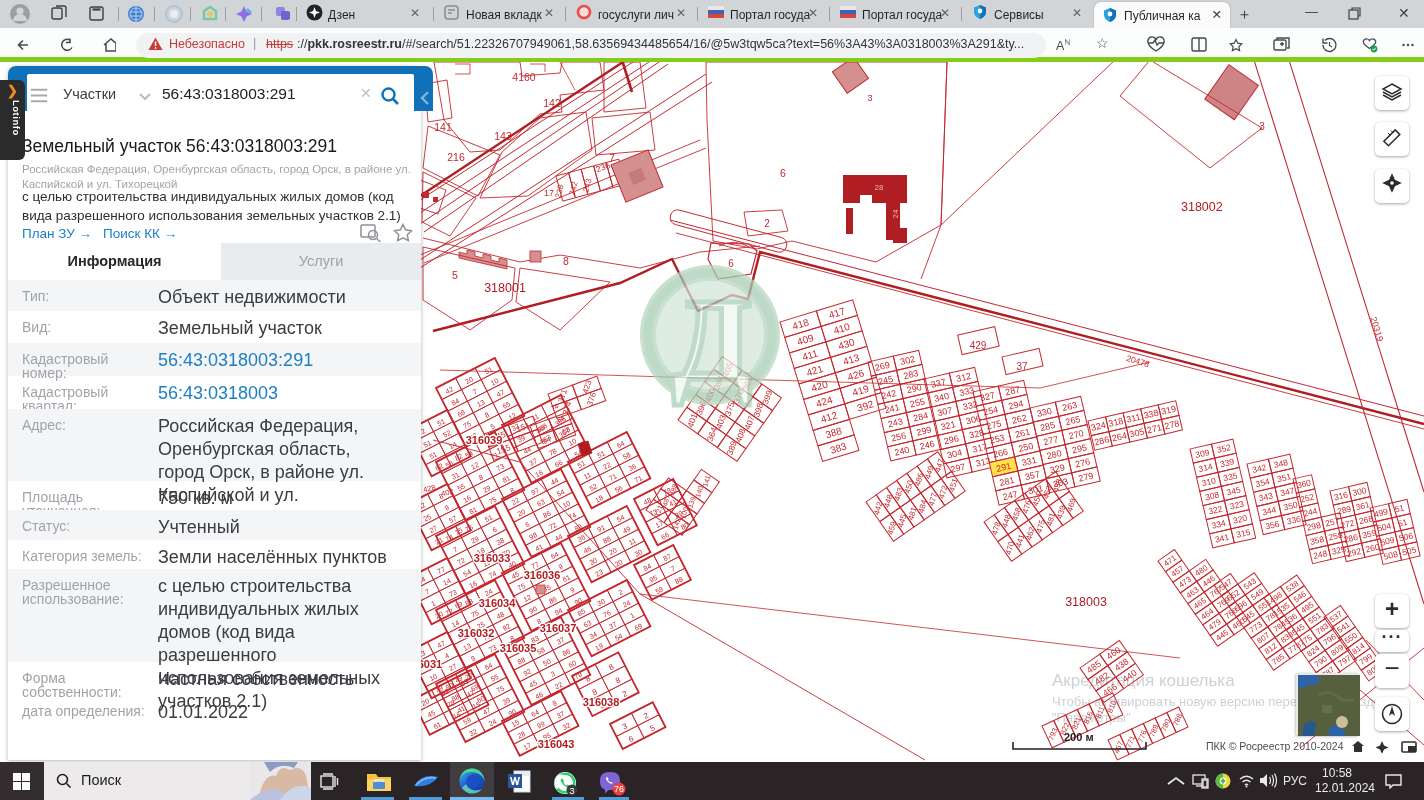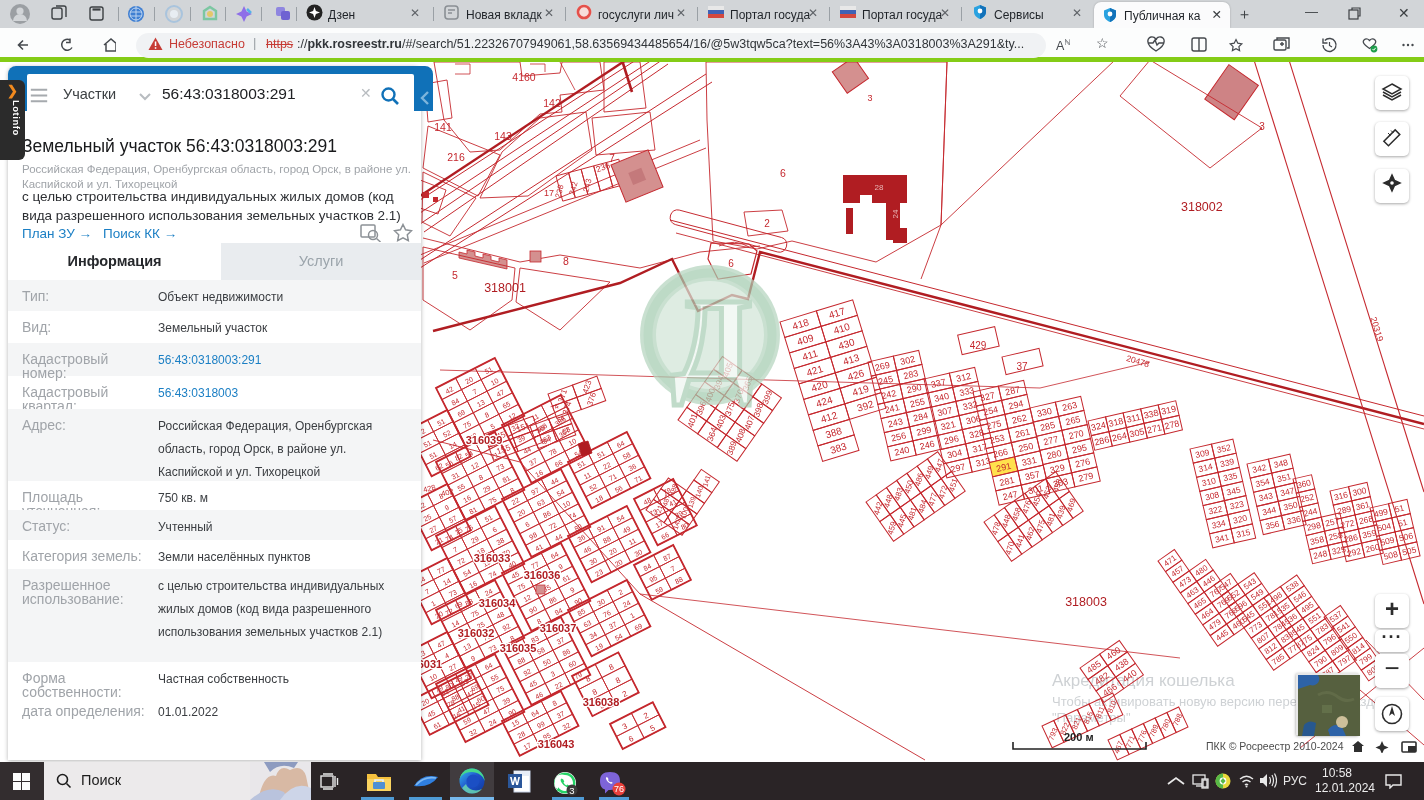--- a/index.html
+++ b/index.html
@@ -27,21 +27,21 @@
 .pdesc{position:absolute;left:14px;top:121px;width:400px;font-size:13.5px;line-height:19px;color:#2d2f33}
 .plink{position:absolute;top:160px;font-size:13.5px;color:#1b7fc4}
 .picon{position:absolute;top:156px;color:#8c9196;font-size:17px}
 #tabsrow{position:absolute;left:0;top:177px;width:413px;height:37px;background:#e9ecef}
 #tabinfo{position:absolute;left:0;top:0;width:213px;height:37px;background:#fff;text-align:center;line-height:37px;font-size:14.5px;font-weight:bold;color:#26282c}
 #tabserv{position:absolute;left:213px;top:0;width:200px;height:37px;text-align:center;line-height:37px;font-size:14.5px;color:#9ba4ab}
 #ptable{position:absolute;left:0;top:214px;width:425px}
 .prow{position:relative;width:413px;display:flex}
 .prow.odd{background:#f4f5f6}
 .plabel{width:150px;padding:9px 2px 8px 14px;font-size:14px;color:#a0a4a9;line-height:14px}
-.pval{width:247px;padding:6px 6px 6px 0;font-size:12px;color:#3a3d41;line-height:23px}
+.pval{width:247px;padding:6px 6px 6px 0;font-size:18px;color:#3a3d41;line-height:23px}
 .pval.link{color:#1b7fc4}
 
 .mbtn{position:absolute;width:34px;height:34px;background:#fff;border-radius:5px;box-shadow:0 1px 3px rgba(0,0,0,.35);text-align:center;color:#2c2c2c}
 
 #taskbar{position:absolute;left:0;top:762px;width:1424px;height:38px;background:#2a2426}
 #startbtn{position:absolute;left:0;top:0;width:44px;height:38px;background:#332d2f}
 #tsearch{position:absolute;left:44px;top:0;width:267px;height:38px;background:#eceaeb}
 .tbunder{position:absolute;top:35px;height:3px;background:#4f9bd5}
 .trayico{position:absolute;top:0;height:38px;color:#e8e8e8;font-size:13px;line-height:38px;text-align:center}
 </style></head>

